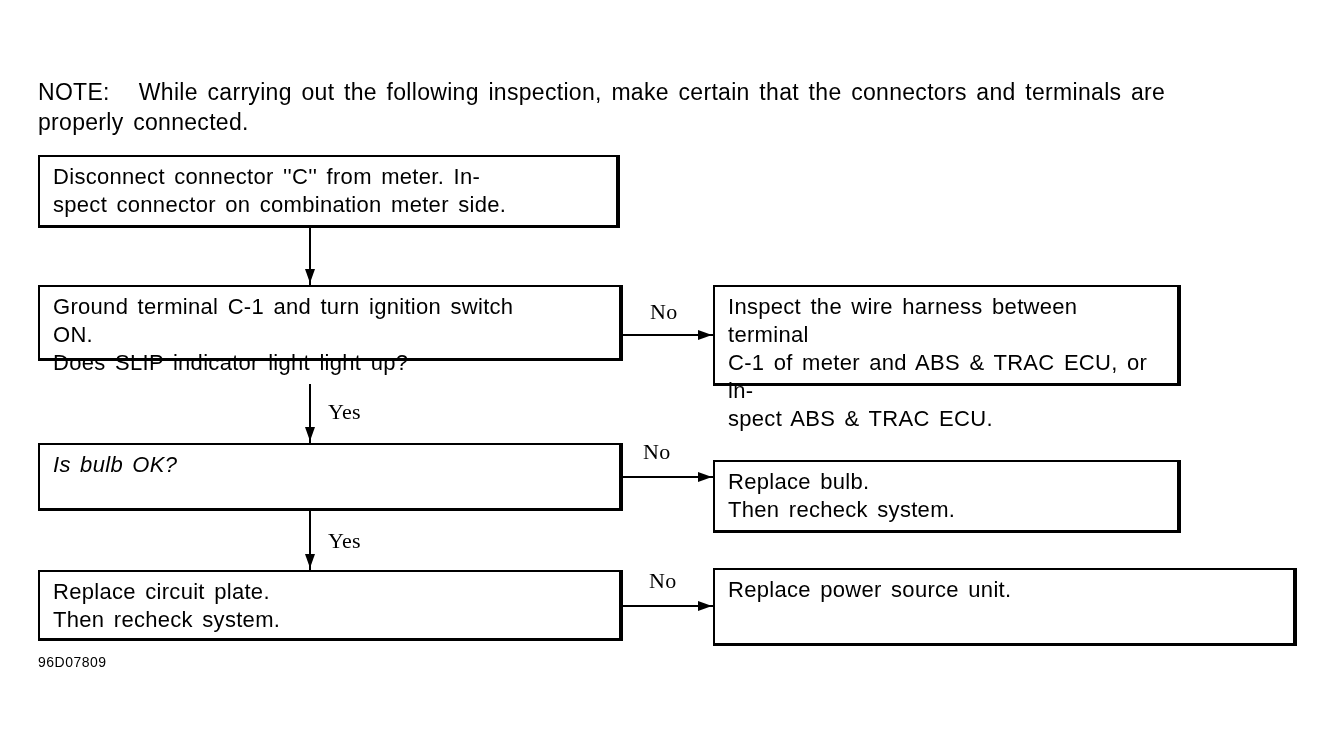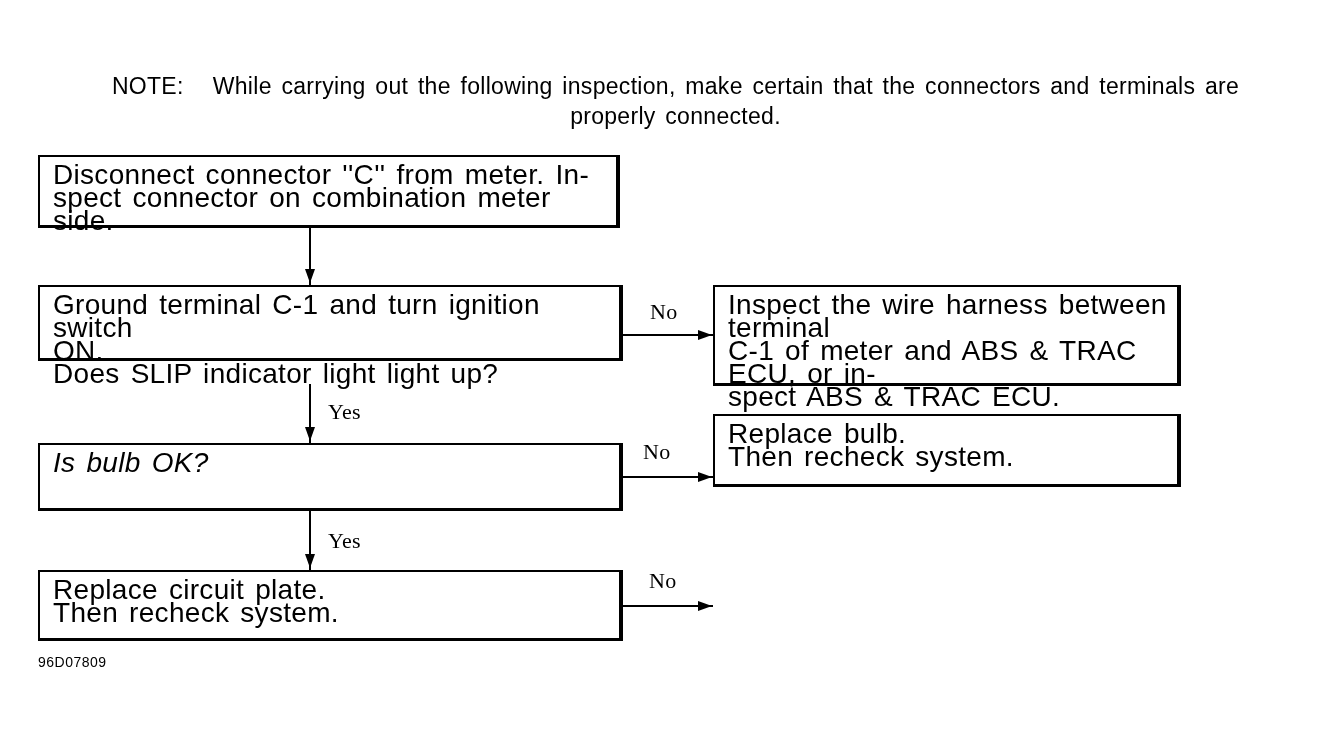--- a/index.html
+++ b/index.html
@@ -12,51 +12,50 @@
     width: 1337px;
     height: 749px;
     background: #ffffff;
     font-family: "Liberation Sans", sans-serif;
     color: #000000;
     overflow: hidden;
   }
   .note {
     position: absolute;
     left: 38px;
-    top: 71px;
+    top: 77px;
     width: 1275px;
     font-size: 23px;
     line-height: 30px;
     letter-spacing: 0.3px;
     word-spacing: 3px;
     white-space: pre-wrap;
-    text-align: center;
   }
   .box {
     position: absolute;
     box-sizing: border-box;
     border: 2px solid #000;
     border-right-width: 4px;
     border-bottom-width: 3px;
     background: #ffffff;
     padding: 6px 10px 4px 13px;
   }
   .box-text {
-    font-size: 28px;
-    line-height: 23px;
+    font-size: 22px;
+    line-height: 28px;
     letter-spacing: 0.3px;
     word-spacing: 3px;
     white-space: pre-wrap;
   }
   .step1   { left: 38px;  top: 155px; width: 582px; height: 73px;  }
   .step2   { left: 38px;  top: 285px; width: 585px; height: 76px;  }
   .step3   { left: 38px;  top: 443px; width: 585px; height: 68px; font-style: italic;  }
   .step4   { left: 38px;  top: 570px; width: 585px; height: 71px;  }
   .result1 { left: 713px; top: 285px; width: 468px; height: 101px; }
-  .result2 { left: 713px; top: 414px; width: 468px; height: 73px;  }
+  .result2 { left: 713px; top: 460px; width: 468px; height: 73px;  }
   .result3 { left: 713px; top: 568px; width: 584px; height: 78px;  }
 
   .vline {
     position: absolute;
     width: 2px;
     background: #000;
     left: 309px;
   }
   .v1 { top: 228px; height: 57px; }
   .v2 { top: 384px; height: 59px; }
@@ -172,16 +171,19 @@
 
   <div class="box step4">
     <div class="box-text">Replace circuit plate.
 Then recheck system.</div>
   </div>
 
   <div class="lbl no3">No</div>
   <div class="hline h3"></div>
   <div class="head-right h3h"></div>
 
+  <div class="box result3">
+    <div class="box-text">Replace power source unit.</div>
+  </div>
 
   <div class="code">96D07809</div>
 
 </div>
 
 </body></html>

